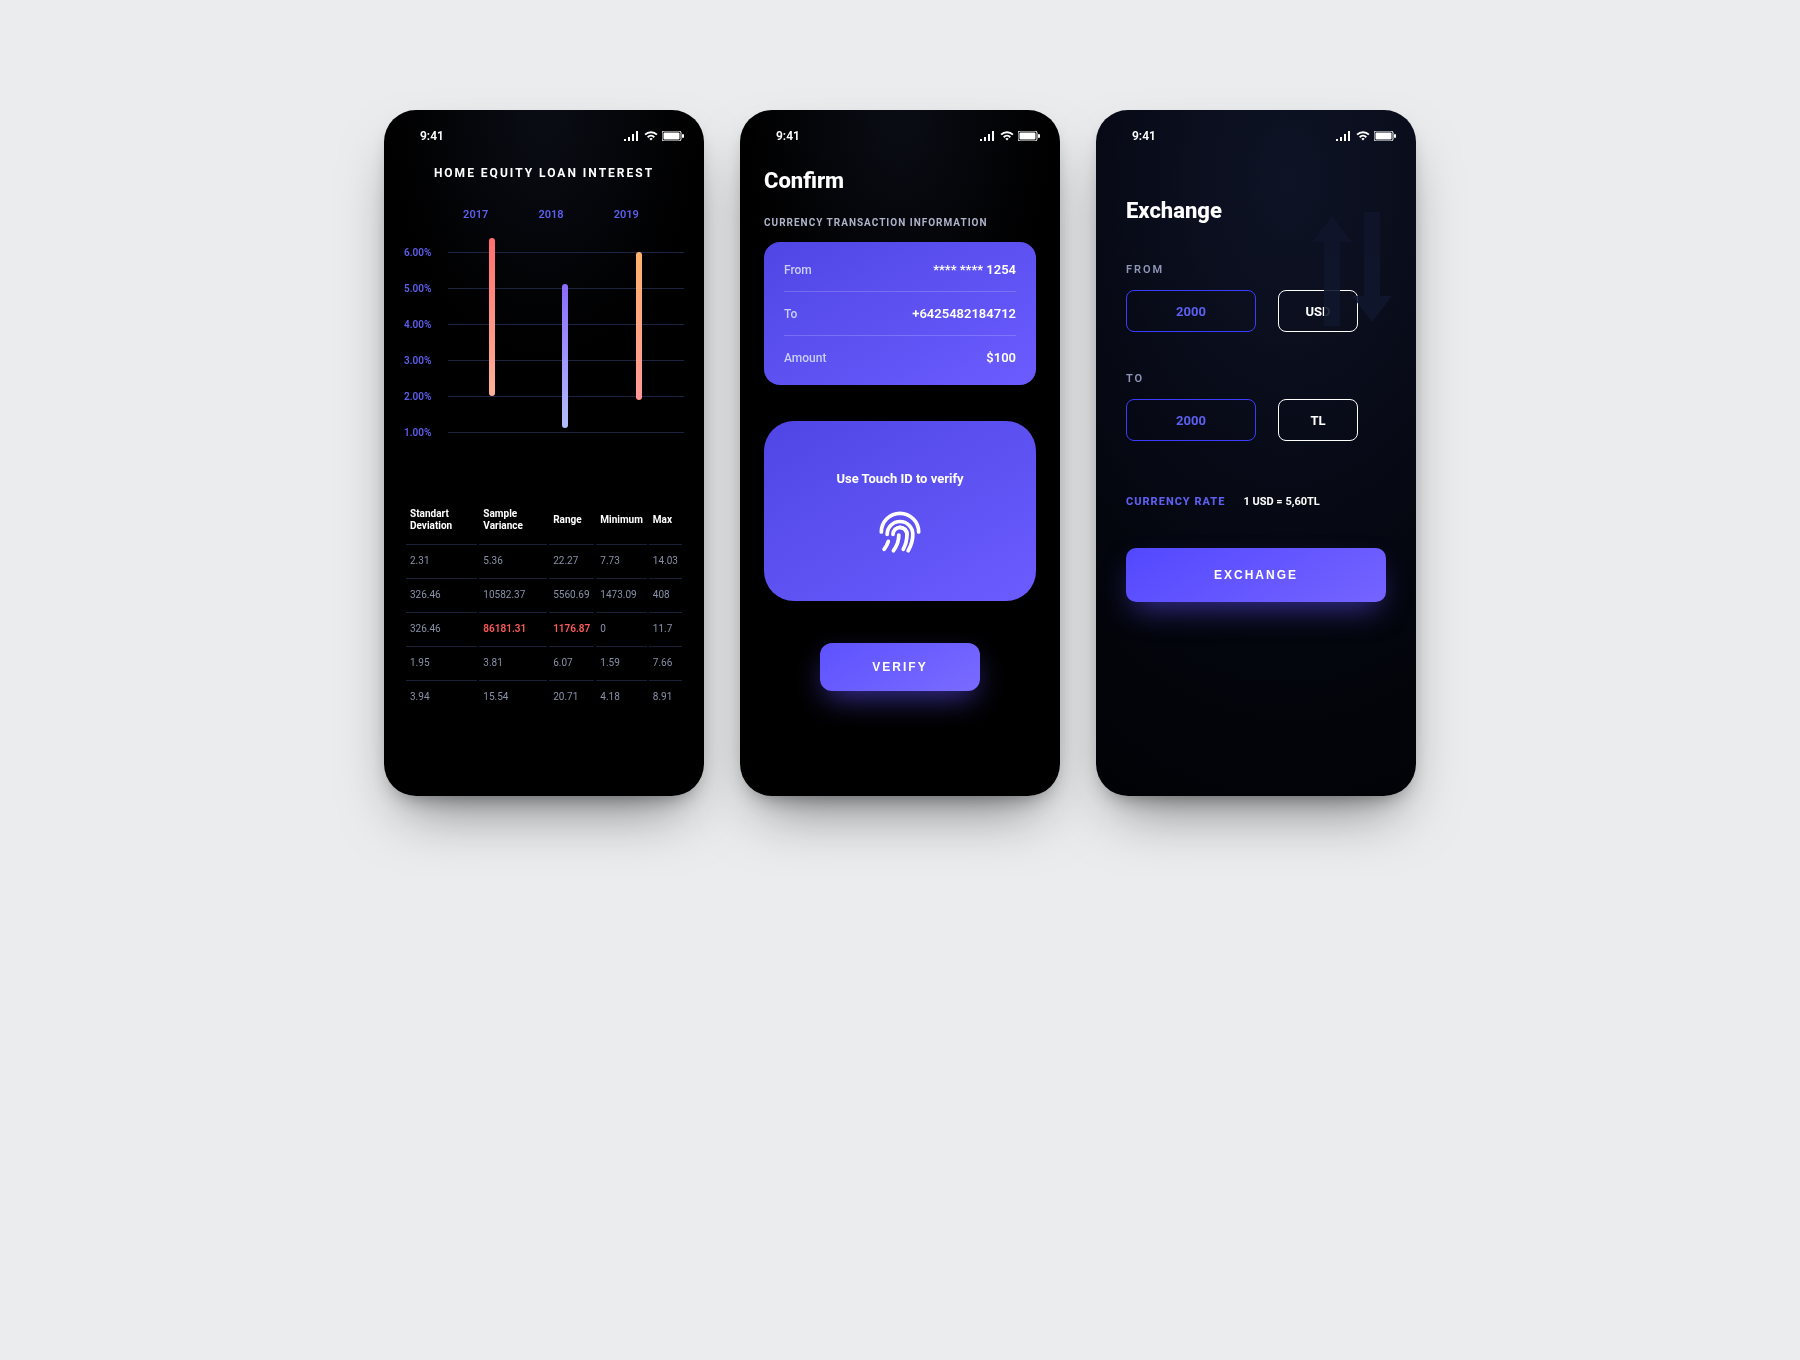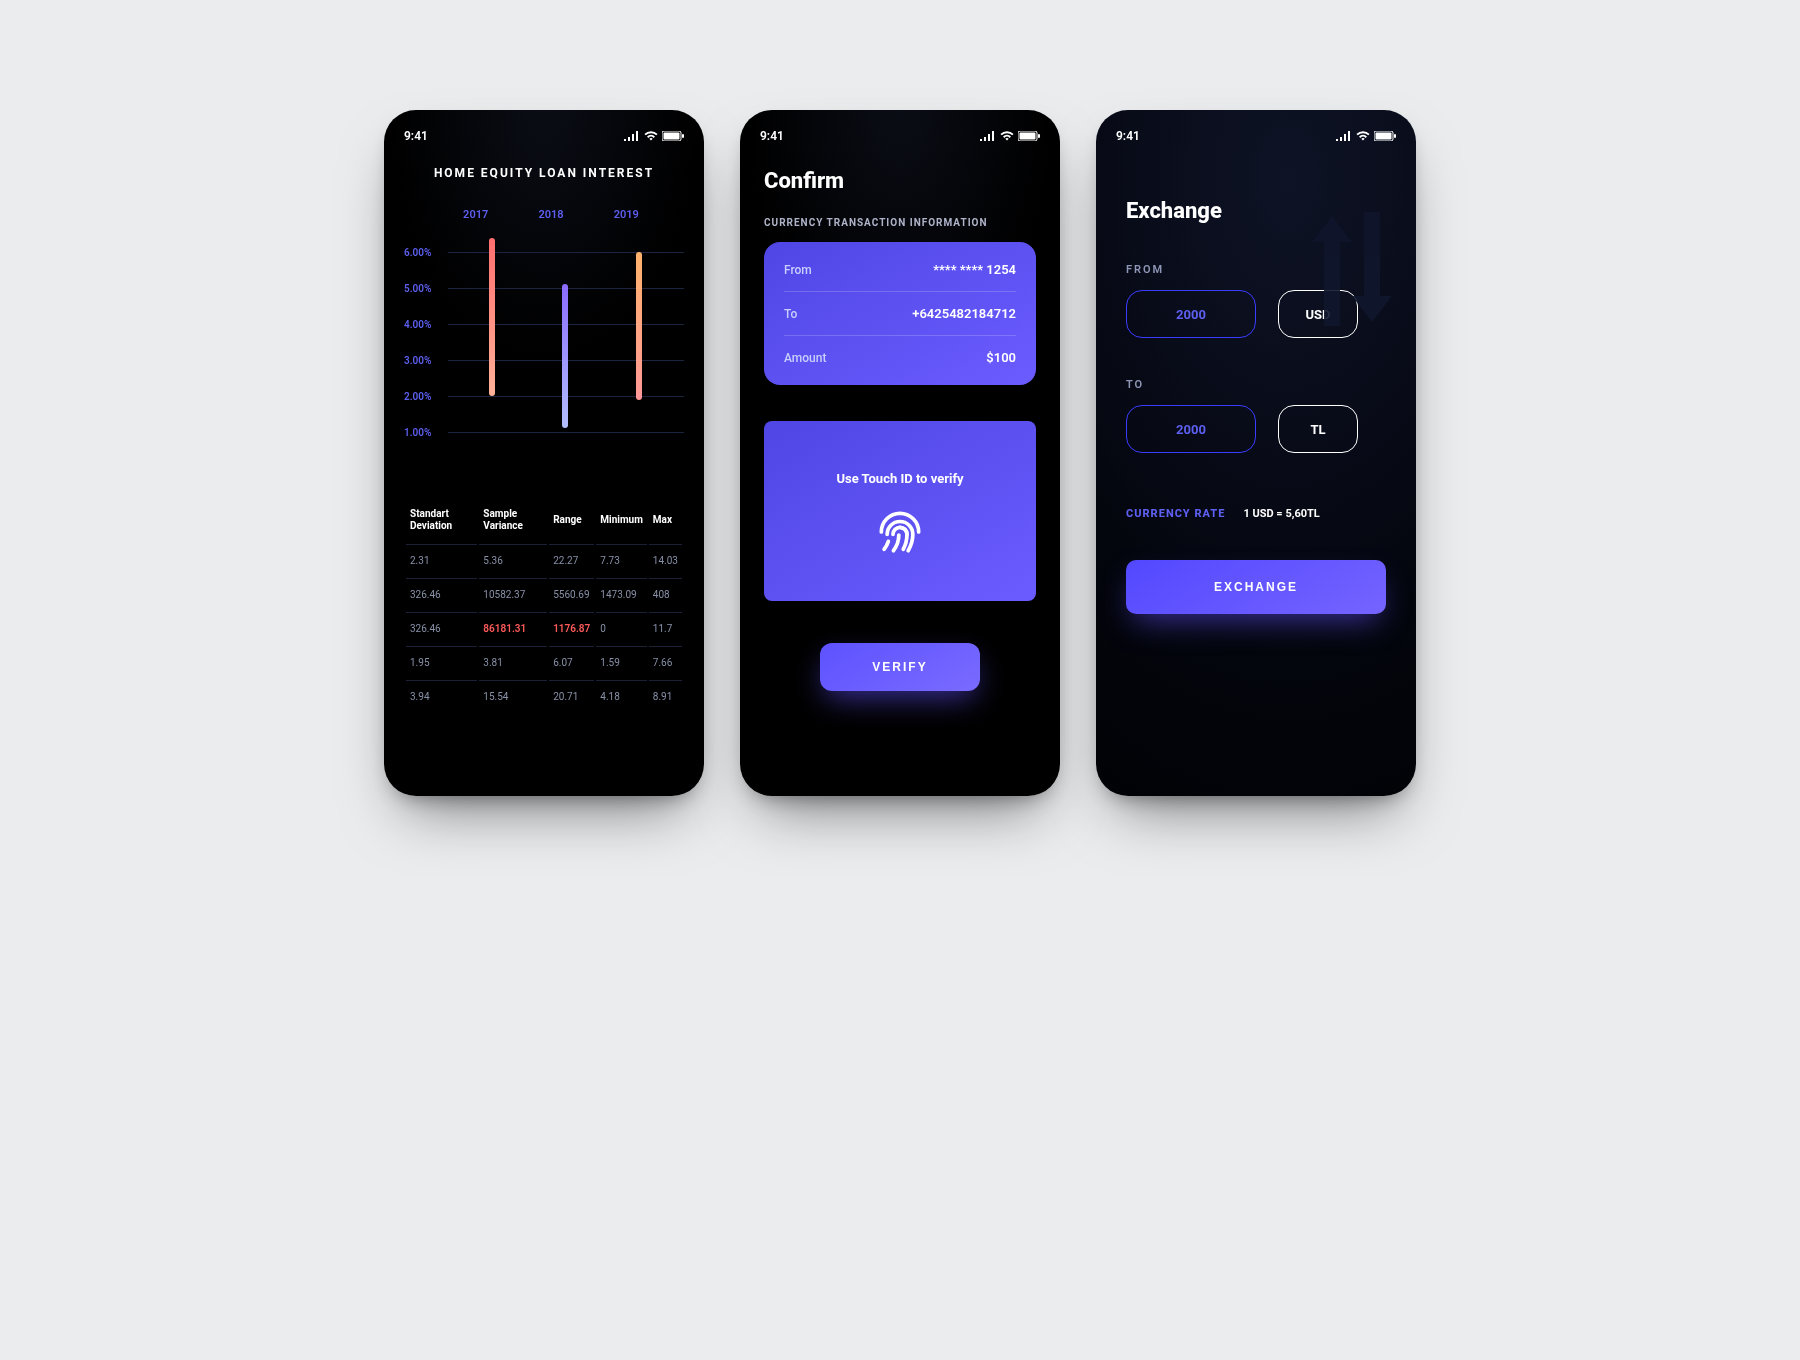--- a/index.html
+++ b/index.html
@@ -22,21 +22,21 @@
     border-radius: 32px;
     background: radial-gradient(120% 90% at 50% 0%, #0b0d16 0%, #000 40%, #000 100%);
     position: relative;
     overflow: hidden;
     box-shadow: 0 30px 60px -20px rgba(0,0,0,.5), 0 10px 20px -10px rgba(0,0,0,.4);
     color: #fff;
   }
   .phone-3 { background: radial-gradient(160% 120% at 60% 10%, #0e1326 0%, #04060e 55%, #000 100%); }
 
   .statusbar {
-    position: absolute; top: 0; left: 0; right: 0;
+    position: absolute; top: 0; left: 16px; right: 0;
     height: 40px; padding: 12px 20px 0;
     display: flex; justify-content: space-between; align-items: center;
     font-size: 12px; font-weight: 600;
   }
   .status-icons { display:flex; gap:4px; align-items:center; }
   .status-icons svg { display:block; }
 
   
   .s1-title { text-align:center; font-size:12px; font-weight:700; letter-spacing:2px; margin-top:56px; }
   .s1-years { display:flex; justify-content:space-around; margin:28px 40px 6px 54px; font-size:11px; color:#5d5ff0; font-weight:600;}
@@ -61,40 +61,40 @@
   .card {
     margin:0 24px; border-radius:16px;
     background: linear-gradient(150deg,#4f46e5 0%,#6b5cff 100%);
     padding:6px 20px;
   }
   .card-row { display:flex; justify-content:space-between; align-items:center; padding:14px 0; font-size:12px;}
   .card-row + .card-row { border-top:1px solid rgba(255,255,255,.18);}
   .card-row .k { color:#c9cffb; font-weight:500;}
   .card-row .v { font-weight:600; font-size:13px;}
   .touch-card {
-    margin:36px 24px 0; border-radius:8px; height:180px;
+    margin:36px 24px 0; border-radius:30px; height:180px;
     background: linear-gradient(150deg,#4f46e5 0%,#6b5cff 100%);
     display:flex; flex-direction:column; align-items:center; justify-content:center; gap:18px;
   }
   .touch-card .label { font-size:13px; font-weight:700; margin-top:8px;}
   .btn {
     display:block; margin:42px auto 0; width:160px; height:48px;
     border:none; border-radius:12px; font-size:12px; font-weight:700; letter-spacing:2px;
     background: linear-gradient(150deg,#5d52ff 0%,#7a6bff 100%);
     color:#fff; box-shadow:0 12px 30px -6px rgba(96,80,255,.6);
     cursor:pointer;
   }
 
   
   .s3-arrows { position:absolute; top:74px; right:14px; opacity:.9; }
   .s3-title { font-size:22px; font-weight:800; margin:88px 30px 0;}
   .s3-label { font-size:11px; letter-spacing:2px; color:#8f97b8; margin:40px 30px 14px; font-weight:600;}
   .s3-row { display:flex; gap:22px; margin:0 30px;}
   .pill {
-    height:48px; border-radius:16px; display:flex; align-items:center; justify-content:center;
+    height:42px; border-radius:8px; display:flex; align-items:center; justify-content:center;
     font-size:13px; font-weight:700;
   }
   .pill-amount { width:130px; border:1.5px solid #3a3cff; color:#5d5ff0;}
   .pill-curr   { width:80px;  border:1.5px solid #fff; color:#fff;}
   .rate-line { display:flex; align-items:center; gap:18px; margin:54px 30px 0; font-size:11px;}
   .rate-key { color:#5d5ff0; font-weight:800; letter-spacing:1px;}
   .rate-val { font-weight:700;}
   .btn-exchange {
     display:block; margin:40px 30px 0; width:calc(100% - 60px); height:54px;
     border:none; border-radius:10px; font-size:12px; font-weight:800; letter-spacing:2px;

